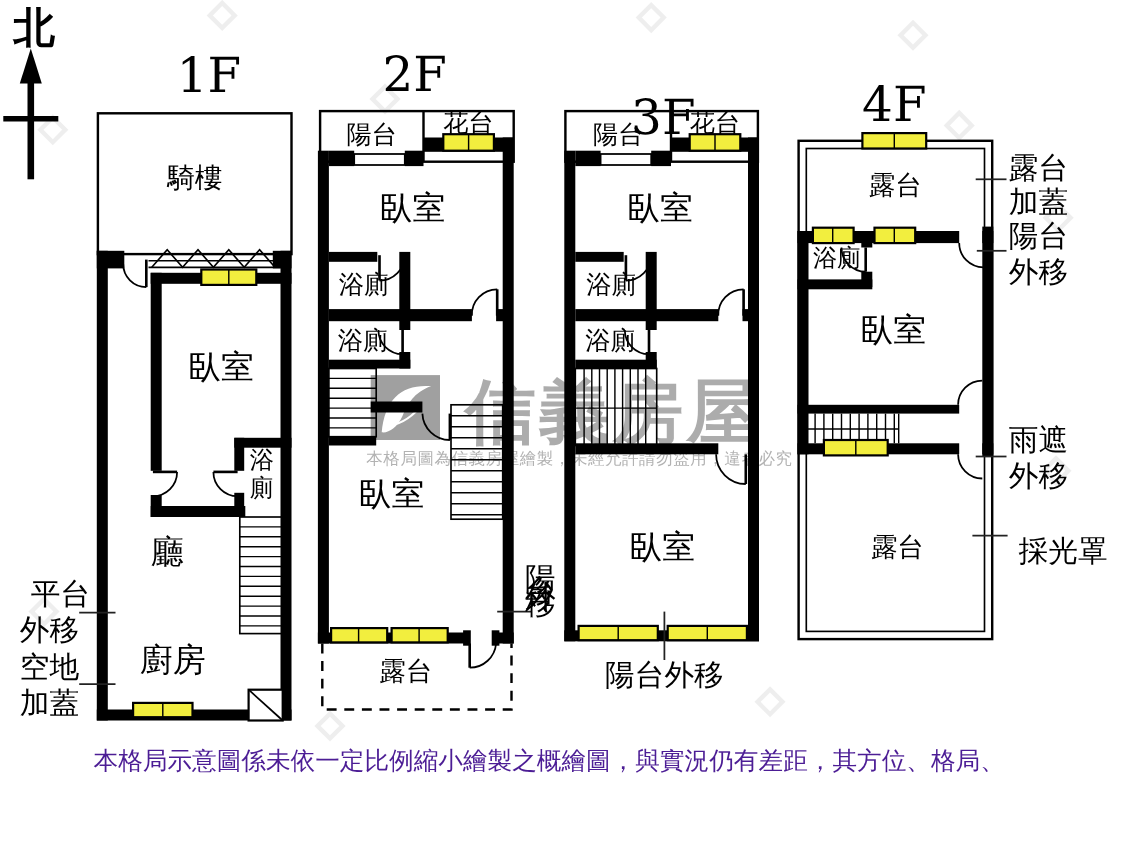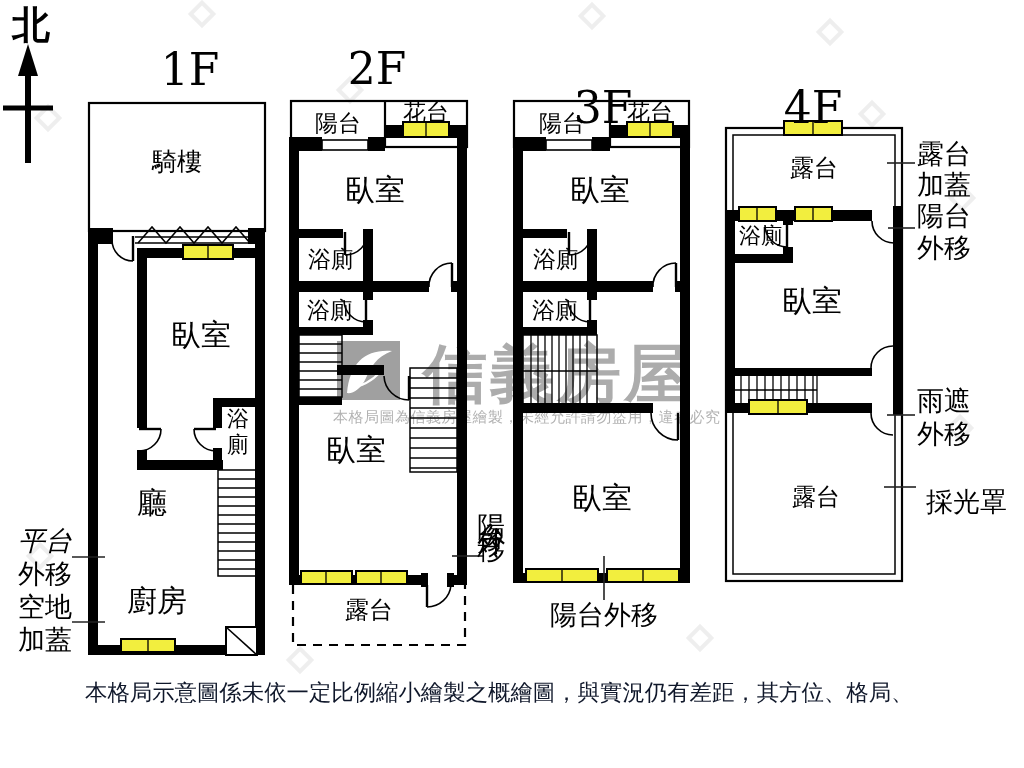--- a/index.html
+++ b/index.html
@@ -23,21 +23,21 @@
   .room{font-size:30px;}
   .small{font-size:23px;}
   .bath1f{font-size:22px;white-space:normal;width:26px;line-height:1.2;}
   .annot{font-size:27px;}
   .vt{writing-mode:vertical-rl;letter-spacing:7px;font-size:28px;}
   .north{font-size:38px;font-weight:bold;}
   .wmbrand{position:absolute;left:423px;top:331px;z-index:1;font-size:64px;font-weight:bold;
            letter-spacing:3px;color:#9e9e9e;opacity:.85;white-space:nowrap;}
   .wmnotice{position:absolute;left:333px;top:408px;z-index:1;font-size:15px;color:#b2b2b2;
             letter-spacing:.5px;white-space:nowrap;}
-  .foot{position:absolute;left:85px;top:679px;z-index:3;font-size:22.4px;line-height:26.5px;color:#0f172a;}
+  .foot{position:absolute;left:85px;top:679px;z-index:3;font-size:22.4px;line-height:26.5px;color:#4c1d95;}
 </style>
 </head>
 <body>
 
 <div class="canvas">
 
   <div class="wmbrand">信義房屋</div>
   <div class="wmnotice">本格局圖為信義房屋繪製，未經允許請勿盜用，違者必究</div>
 
   <svg class="plan" width="1024" height="768" viewBox="0 0 1024 768">
@@ -263,28 +263,28 @@
       <line class="leader" x1="887" y1="415" x2="915" y2="415"></line>
       <line class="leader" x1="884" y1="487" x2="916" y2="487"></line>
     </g>
   </svg>
 
   <div class="lbl north" style="left:12px;top:4px;">北</div>
 
   <div class="lbl fl c" style="left:190px;top:46px;">1F</div>
   <div class="lbl fl c" style="left:377px;top:45px;">2F</div>
   <div class="lbl fl c" style="left:603px;top:47px;margin-top:37px;">3F</div>
-  <div class="lbl fl c" style="left:813px;top:84px;">4F</div>
+  <div class="lbl fl c" style="left:813px;top:72px;">4F</div>
 
   <div class="lbl c" style="left:177px;top:148px;font-size:25px;">騎樓</div>
   <div class="lbl room c" style="left:201px;top:318px;">臥室</div>
   <div class="lbl bath1f" style="left:227px;top:406px;">浴廁</div>
   <div class="lbl room c" style="left:152px;top:486px;">廳</div>
   <div class="lbl room c" style="left:157px;top:584px;">廚房</div>
-  <div class="lbl annot" style="left:18px;top:526px;font-style:italic;">平台</div>
+  <div class="lbl annot" style="left:28px;top:526px;">平台</div>
   <div class="lbl annot" style="left:18px;top:559px;">外移</div>
   <div class="lbl annot" style="left:18px;top:592px;">空地</div>
   <div class="lbl annot" style="left:18px;top:625px;">加蓋</div>
 
   <div class="lbl small c" style="left:338px;top:111px;">陽台</div>
   <div class="lbl small c" style="left:426px;top:100px;">花台</div>
   <div class="lbl room c" style="left:375px;top:173px;">臥室</div>
   <div class="lbl small c" style="left:331px;top:247px;">浴廁</div>
   <div class="lbl small c" style="left:330px;top:298px;">浴廁</div>
   <div class="lbl room c" style="left:356px;top:433px;">臥室</div>

